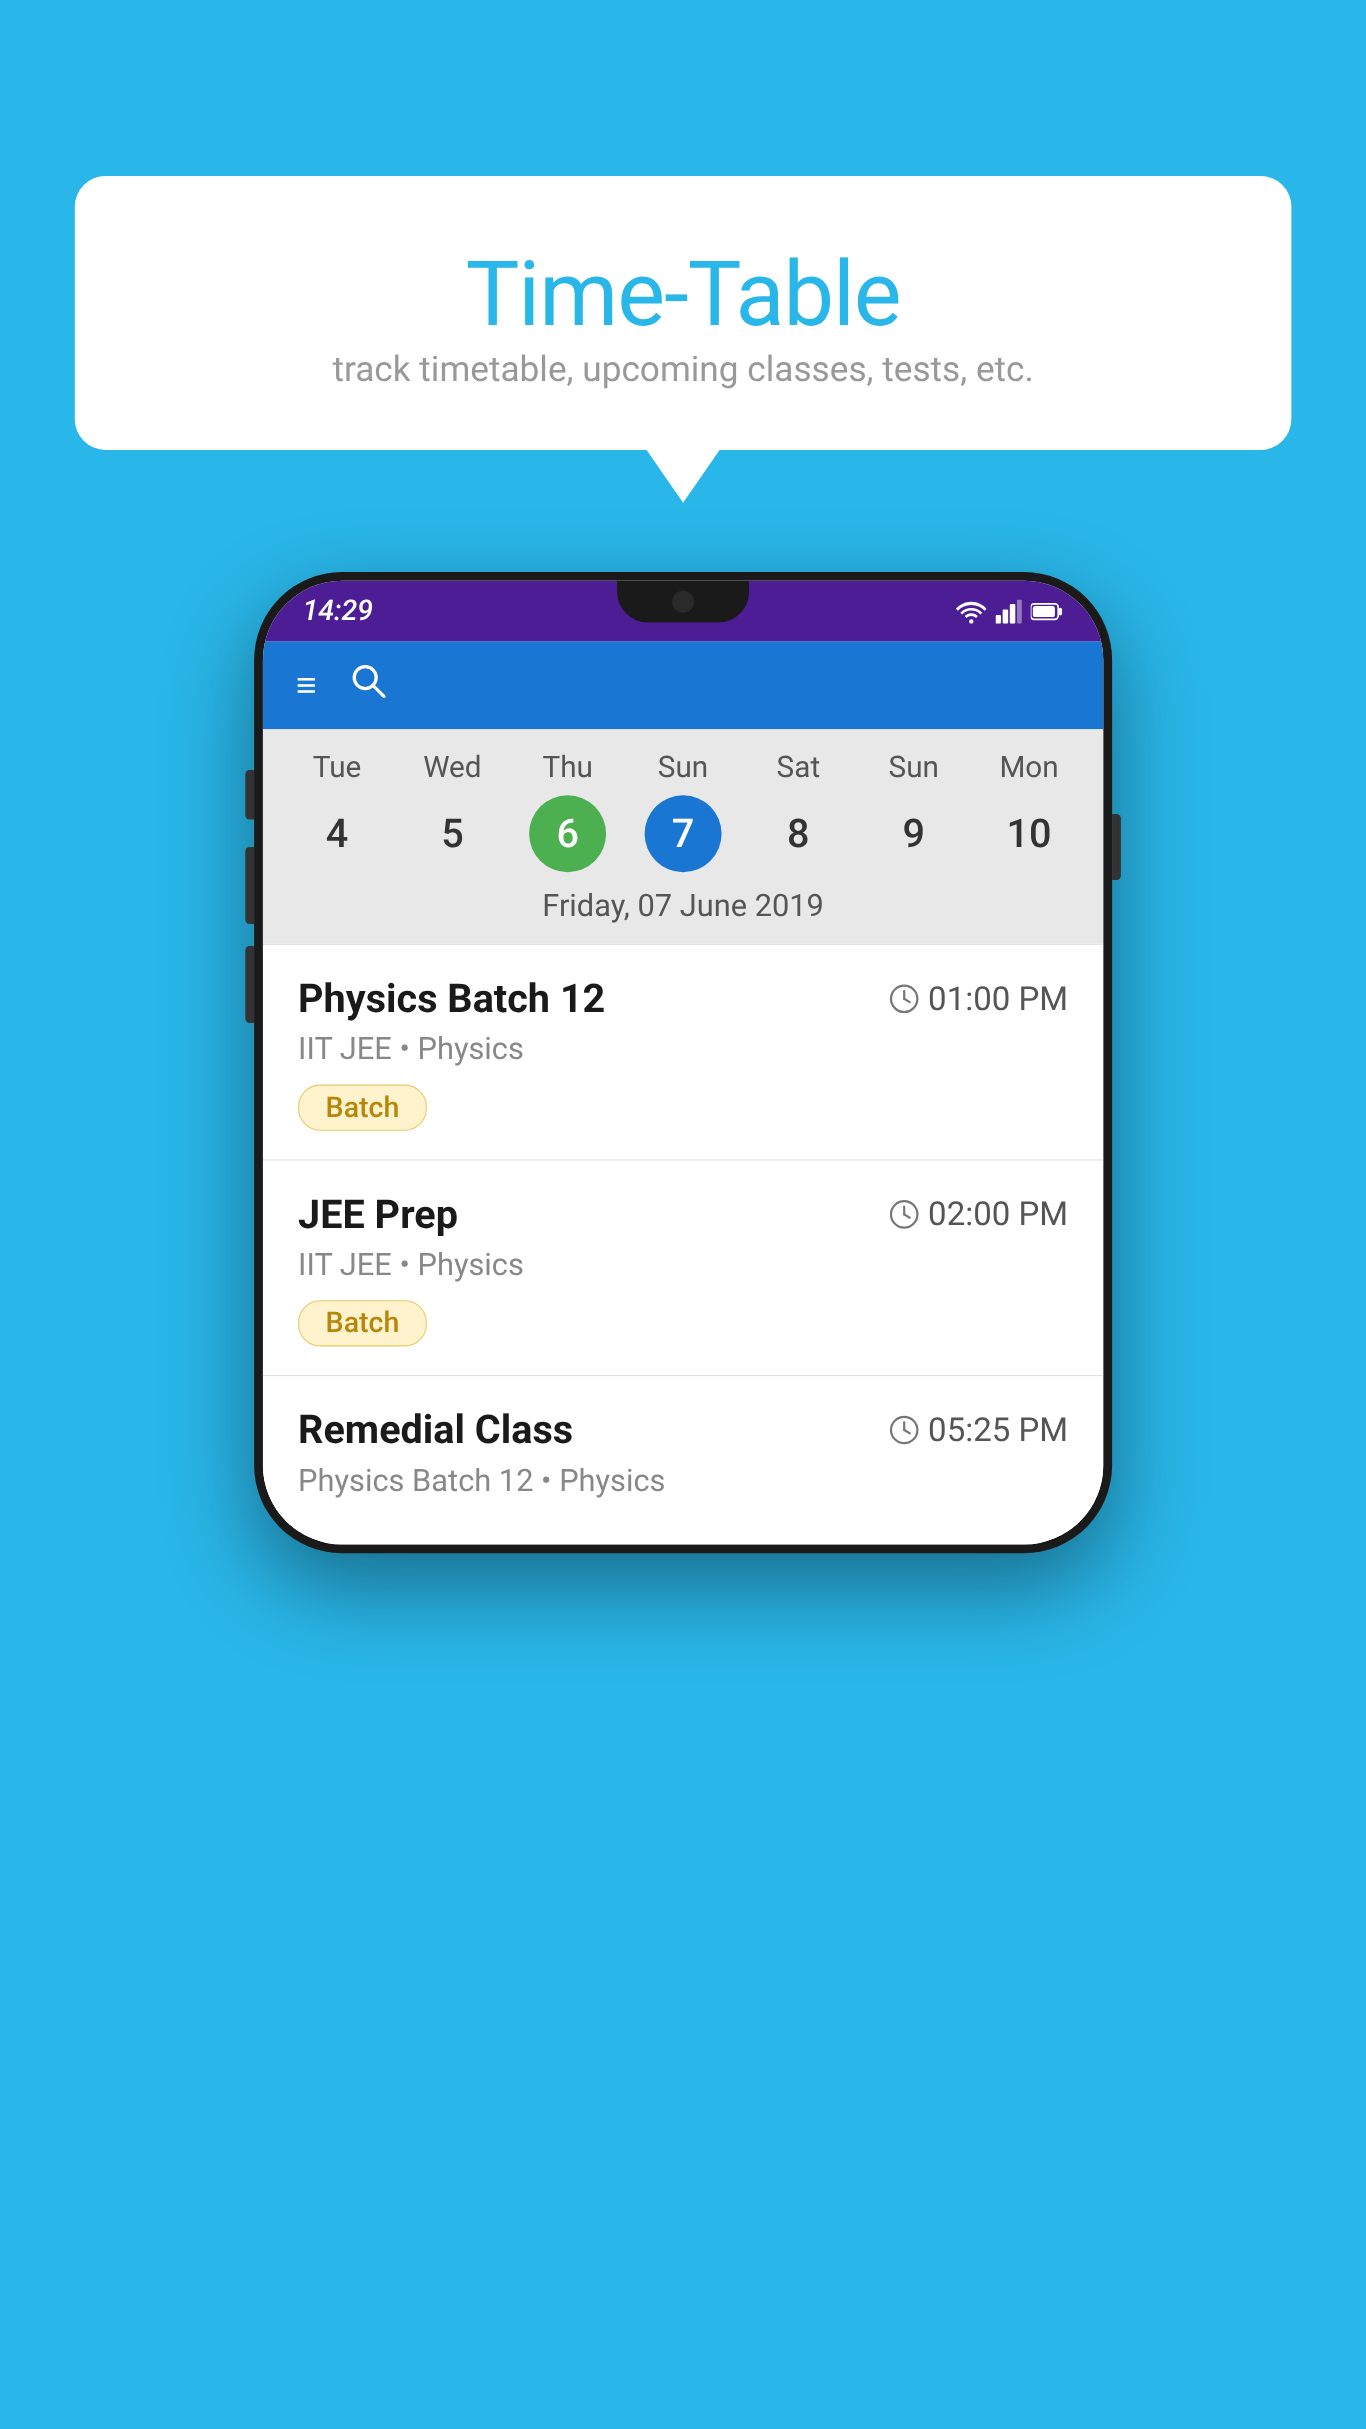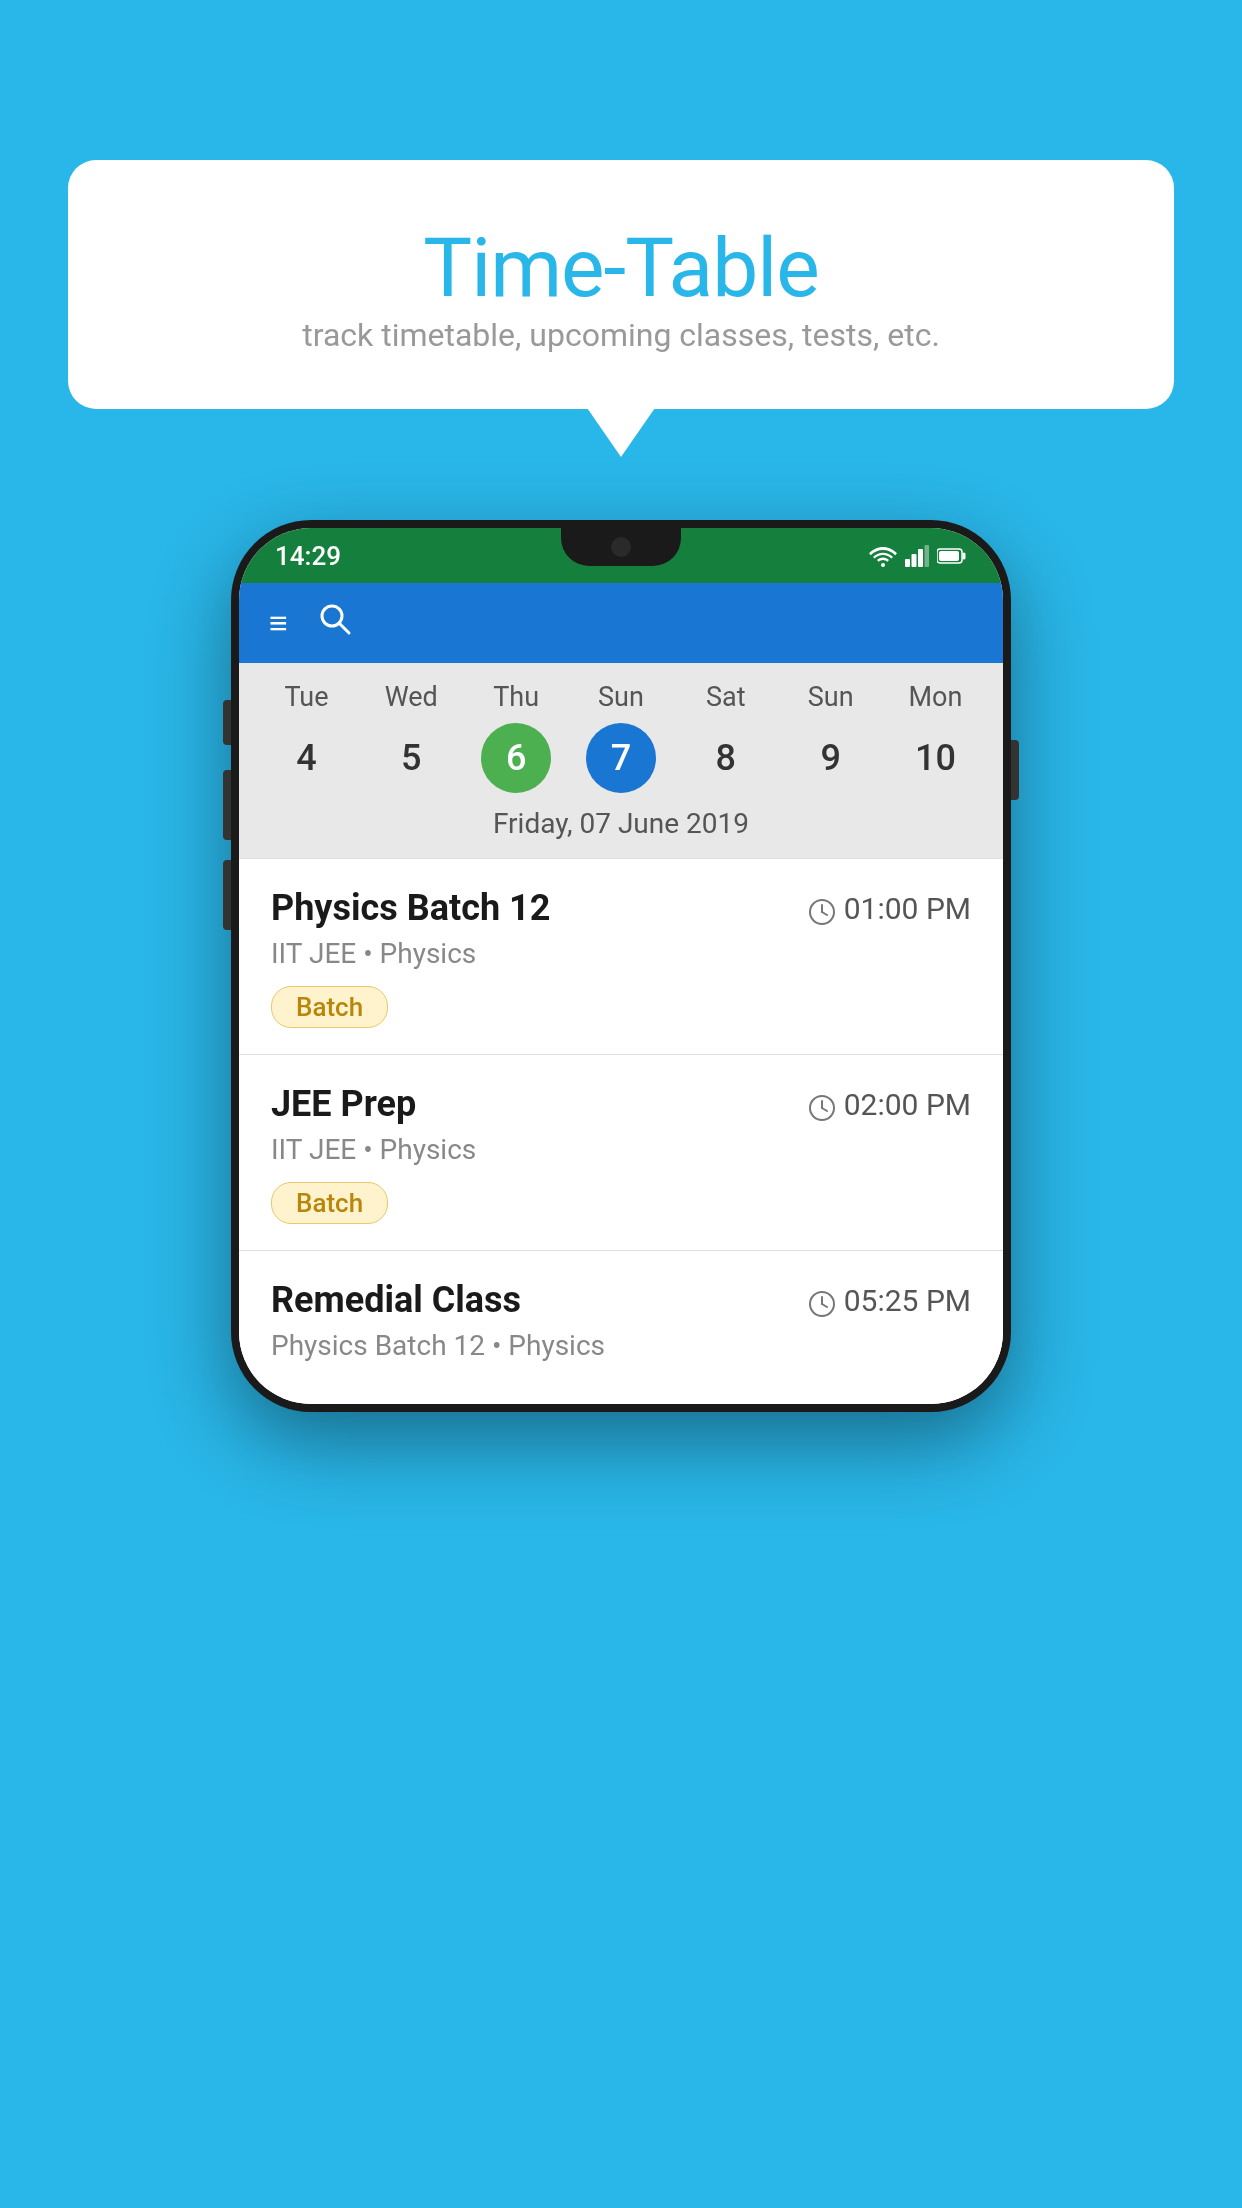--- a/index.html
+++ b/index.html
@@ -73,27 +73,28 @@
 
     
     .phone-screen {
       background: white;
       border-radius: 72px;
       overflow: hidden;
       position: relative;
     }
 
     .status-bar {
-      background: #15803d;
+      background: #4c1d95;
       height: 55px;
       display: flex;
       align-items: center;
       justify-content: space-between;
       padding: 0 36px;
       position: relative;
+      font-style: italic;
     }
 
     .status-bar .time {
       color: white;
       font-size: 26px;
       font-weight: 500;
     }
 
     .status-bar .icons {
       display: flex;
@@ -223,21 +224,21 @@
     }
 
     .schedule-name {
       font-size: 36px;
       font-weight: 700;
       color: #1a1a1a;
     }
 
     .schedule-time {
       display: flex;
-      align-items: flex-end;
+      align-items: center;
       gap: 8px;
       color: #555;
       font-size: 30px;
     }
 
     .schedule-sub {
       color: #888;
       font-size: 28px;
       margin-bottom: 16px;
     }

